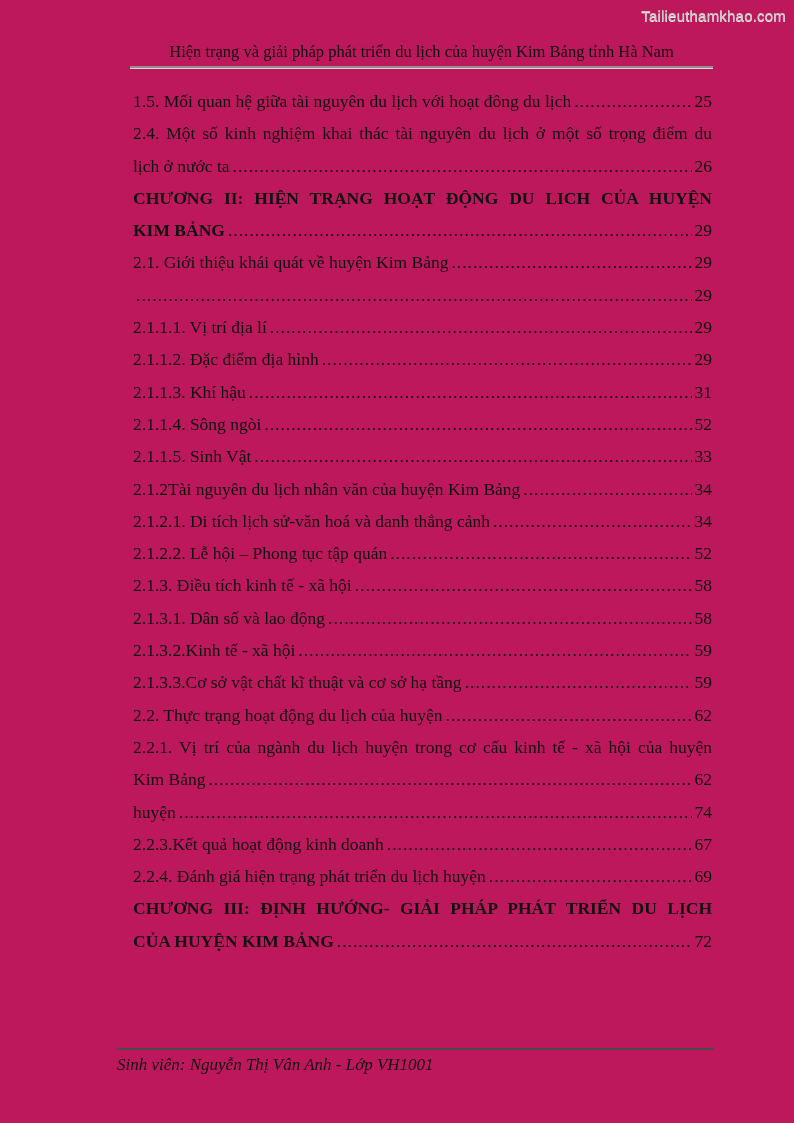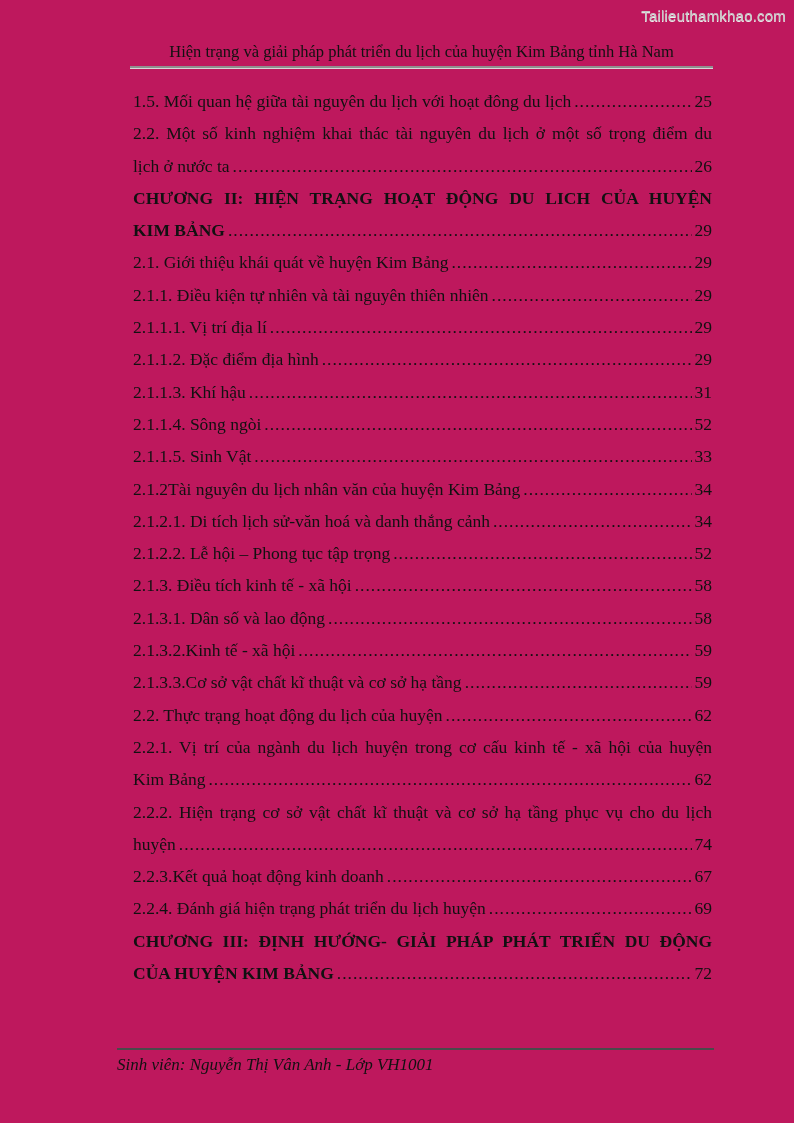--- a/index.html
+++ b/index.html
@@ -108,39 +108,38 @@
     <div class="header-title">Hiện trạng và giải pháp phát triển du lịch của huyện Kim Bảng tỉnh Hà Nam</div>
     <div class="header-rule"></div>
   </div>
 
   <div class="toc" id="toc">
       <div class="toc-line">
         <span class="toc-text">1.5. Mối quan hệ giữa tài nguyên du lịch với hoạt đông du lịch</span>
         <span class="dots"></span>
         <span class="page-num">25</span>
       </div>
-      <div class="toc-line fill"><span class="toc-text">2.2. Một số kinh nghiệm khai thác tài nguyên du lịch ở một số trọng điểm du</span></div>
+      <div class="toc-line fill"><span class="toc-text">2.4. Một số kinh nghiệm khai thác tài nguyên du lịch ở một số trọng điểm du</span></div>
       <div class="toc-line">
         <span class="toc-text">lịch ở nước ta</span>
         <span class="dots"></span>
         <span class="page-num">26</span>
       </div>
       <div class="toc-line bold fill"><span class="toc-text">CHƯƠNG II: HIỆN TRẠNG HOẠT ĐỘNG DU LICH CỦA HUYỆN</span></div>
       <div class="toc-line bold">
         <span class="toc-text">KIM BẢNG</span>
         <span class="dots"></span>
         <span class="page-num">29</span>
       </div>
       <div class="toc-line">
         <span class="toc-text">2.1. Giới thiệu khái quát về huyện Kim Bảng</span>
         <span class="dots"></span>
         <span class="page-num">29</span>
       </div>
       <div class="toc-line">
-        <span class="toc-text">2.1.1. Điều kiện tự nhiên và tài nguyên thiên nhiên</span>
         <span class="dots"></span>
         <span class="page-num">29</span>
       </div>
       <div class="toc-line">
         <span class="toc-text">2.1.1.1. Vị trí địa lí</span>
         <span class="dots"></span>
         <span class="page-num">29</span>
       </div>
       <div class="toc-line">
         <span class="toc-text">2.1.1.2. Đặc điểm địa hình</span>
@@ -166,21 +165,21 @@
         <span class="toc-text">2.1.2Tài nguyên du lịch nhân văn của huyện Kim Bảng</span>
         <span class="dots"></span>
         <span class="page-num">34</span>
       </div>
       <div class="toc-line">
         <span class="toc-text">2.1.2.1. Di tích lịch sử-văn hoá và danh thắng cảnh</span>
         <span class="dots"></span>
         <span class="page-num">34</span>
       </div>
       <div class="toc-line">
-        <span class="toc-text">2.1.2.2. Lễ hội – Phong tục tập trọng</span>
+        <span class="toc-text">2.1.2.2. Lễ hội – Phong tục tập quán</span>
         <span class="dots"></span>
         <span class="page-num">52</span>
       </div>
       <div class="toc-line">
         <span class="toc-text">2.1.3. Điều tích kinh tế - xã hội</span>
         <span class="dots"></span>
         <span class="page-num">58</span>
       </div>
       <div class="toc-line">
         <span class="toc-text">2.1.3.1. Dân số và lao động</span>
@@ -201,37 +200,36 @@
         <span class="toc-text">2.2. Thực trạng hoạt động du lịch của huyện</span>
         <span class="dots"></span>
         <span class="page-num">62</span>
       </div>
       <div class="toc-line fill"><span class="toc-text">2.2.1. Vị trí của ngành du lịch huyện trong cơ cấu kinh tế - xã hội của huyện</span></div>
       <div class="toc-line">
         <span class="toc-text">Kim Bảng</span>
         <span class="dots"></span>
         <span class="page-num">62</span>
       </div>
-      <div class="toc-line fill"><span class="toc-text">2.2.2. Hiện trạng cơ sở vật chất kĩ thuật và cơ sở hạ tầng phục vụ cho du lịch</span></div>
       <div class="toc-line">
         <span class="toc-text">huyện</span>
         <span class="dots"></span>
         <span class="page-num">74</span>
       </div>
       <div class="toc-line">
         <span class="toc-text">2.2.3.Kết quả hoạt động kinh doanh</span>
         <span class="dots"></span>
         <span class="page-num">67</span>
       </div>
       <div class="toc-line">
         <span class="toc-text">2.2.4. Đánh giá hiện trạng phát triển du lịch huyện</span>
         <span class="dots"></span>
         <span class="page-num">69</span>
       </div>
-      <div class="toc-line bold fill"><span class="toc-text">CHƯƠNG III: ĐỊNH HƯỚNG- GIẢI PHÁP PHÁT TRIỂN DU ĐỘNG</span></div>
+      <div class="toc-line bold fill"><span class="toc-text">CHƯƠNG III: ĐỊNH HƯỚNG- GIẢI PHÁP PHÁT TRIỂN DU LỊCH</span></div>
       <div class="toc-line bold">
         <span class="toc-text">CỦA HUYỆN KIM BẢNG</span>
         <span class="dots"></span>
         <span class="page-num">72</span>
       </div>
     </div>
 
   <div class="footer">
     <div class="footer-rule"></div>
     <div class="footer-text">Sinh viên: Nguyễn Thị Vân Anh - Lớp VH1001</div>

